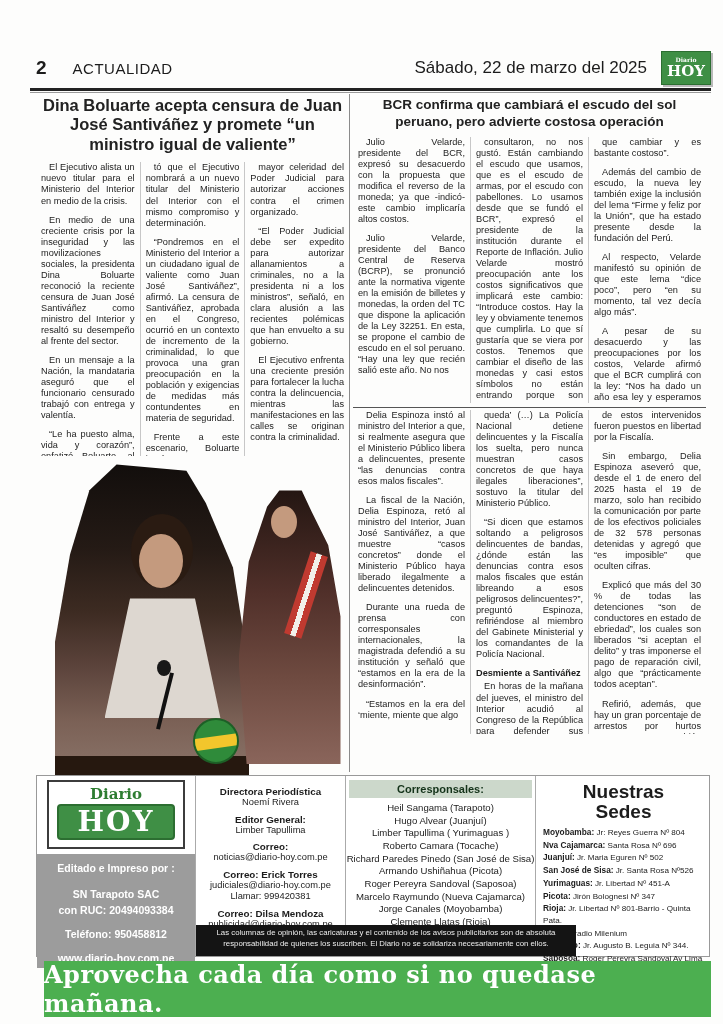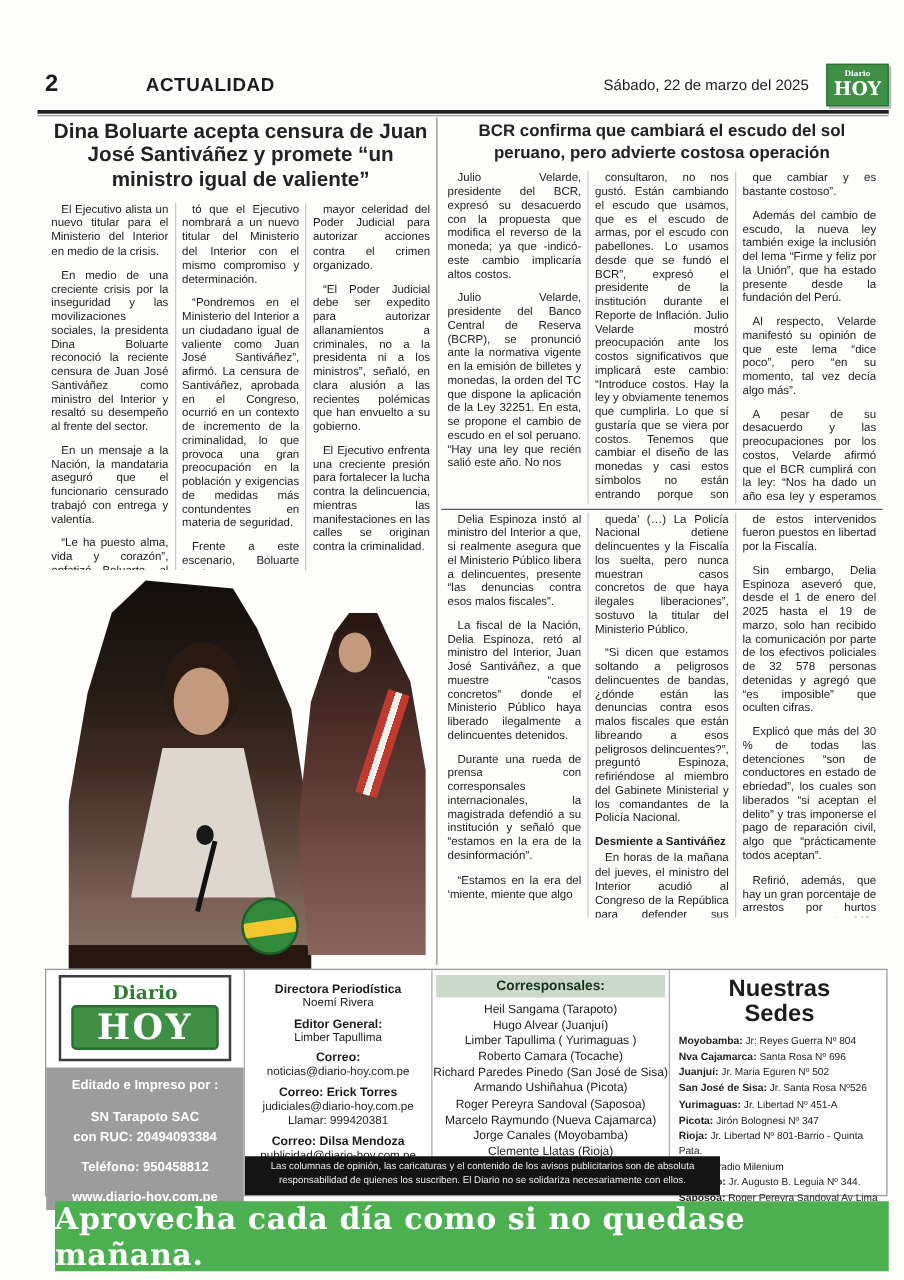--- a/index.html
+++ b/index.html
@@ -6,23 +6,23 @@
   body{
     width:723px;height:1024px;background:#f6f6f4;position:relative;overflow:hidden;
     font-family:"Liberation Sans",sans-serif;color:#1c1c1c;
     -webkit-font-smoothing:antialiased;
   }
   .page{position:absolute;inset:0;background:#fdfdfc;}
 
   
   .header{position:absolute;left:36px;right:12px;top:50px;height:36px;display:flex;align-items:center;}
   .page-num{font-size:19px;font-weight:bold;margin-right:26px;}
-  .section-title{font-size:15px;font-weight:bold;letter-spacing:.5px;margin-left:44px;}
+  .section-title{font-size:15px;font-weight:normal;letter-spacing:.5px;}
   .header-spacer{flex:1;}
-  .header-date{font-size:12px;margin-right:14px;}
+  .header-date{font-size:17px;margin-right:14px;}
   .logo-small{
     width:48px;height:32px;background:#3f8f45;border:1px solid #2c6e31;
     box-shadow:2px 2px 0 #b9b9b9;display:flex;flex-direction:column;align-items:center;justify-content:center;
   }
   .logo-small .logo-top{font-family:"DejaVu Serif",serif;font-size:6px;color:#fff;font-weight:bold;line-height:1;}
   .logo-small .logo-main{font-family:"DejaVu Serif",serif;font-size:15px;color:#fff;font-weight:bold;line-height:1.1;}
   .rule-double{position:absolute;left:30px;right:12px;top:88px;border-top:3px solid #222;}
   .rule-double:after{content:"";display:block;margin-top:1px;border-top:1px solid #9a9a9a;}
 
   

